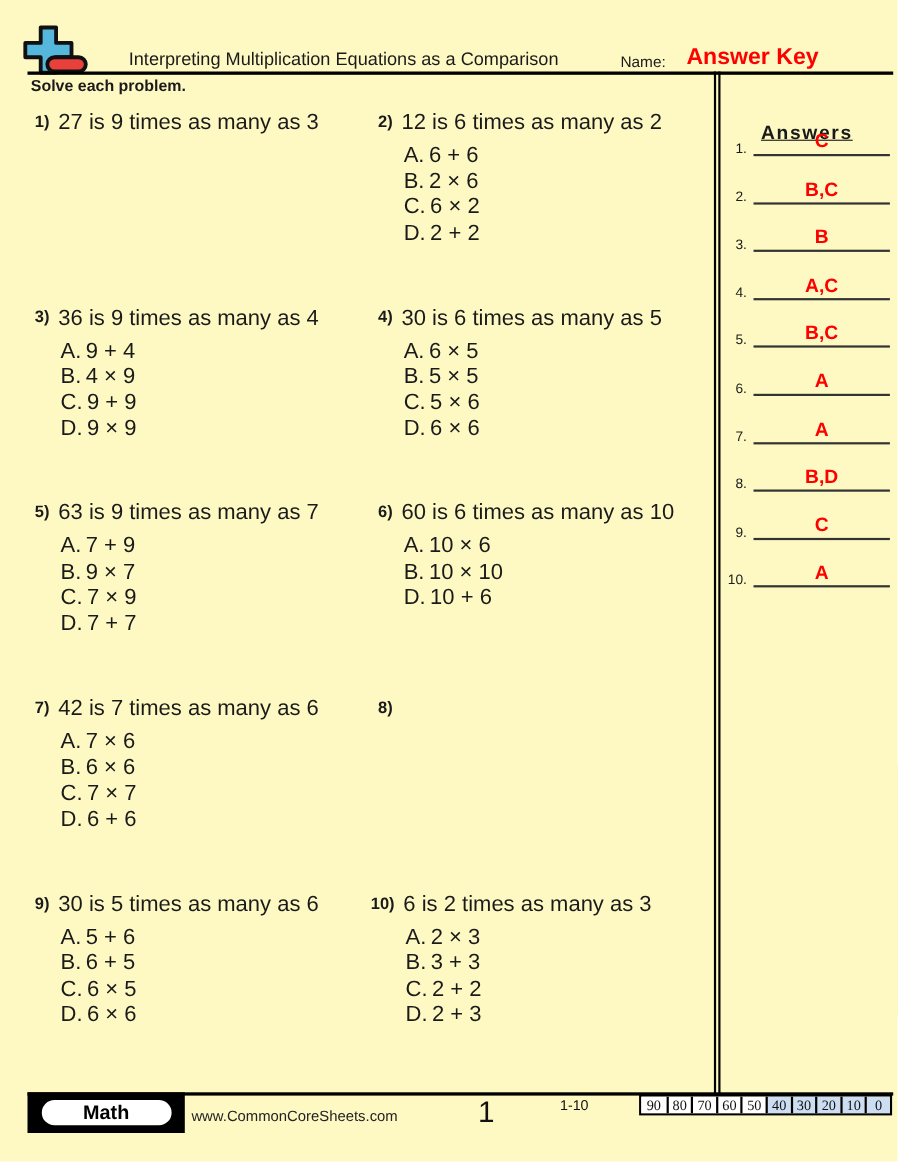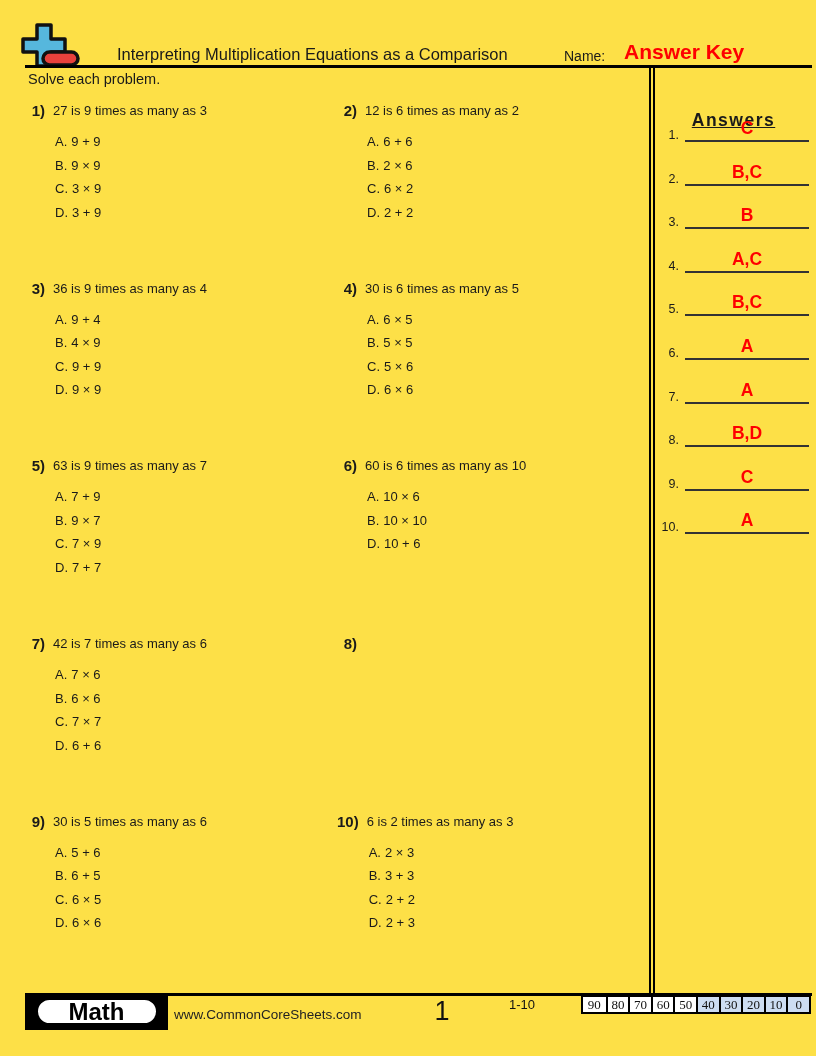--- a/index.html
+++ b/index.html
@@ -4,62 +4,62 @@
 <style>
   :root{
     --accent-red:#fe0000;
     --logo-blue:#56b7dd;
     --logo-red:#e8413c;
     --highlight-blue:#cdddf2;
   }
   *{margin:0;padding:0;box-sizing:border-box;}
   html,body{background:#fff;}
   .page{
-    position:relative;width:816px;height:1056px;margin:0 auto;background:#fde047;
+    position:relative;width:816px;height:1056px;margin:0 auto;background:#fef9c3;
     font-family:"Liberation Sans",sans-serif;color:#1a1a1a;overflow:hidden;
   }
   
   .logo{position:absolute;left:18px;top:12px;width:64px;height:58px;}
   .logo .plus{fill:var(--logo-blue);stroke:#111;stroke-width:3.5;stroke-linejoin:round;}
   .logo .minus{fill:var(--logo-red);stroke:#111;stroke-width:3.5;}
   .worksheet-title{position:absolute;left:117px;top:45px;font-size:16.5px;white-space:nowrap;}
   .name-label{position:absolute;left:564px;top:48px;font-size:14px;}
   .answer-key{position:absolute;left:624px;top:40px;font-size:21px;font-weight:bold;color:var(--accent-red);white-space:nowrap;}
   .header-rule{position:absolute;left:25px;top:65px;width:787px;height:3px;background:#000;}
-  .instruction{position:absolute;left:28px;top:71px;font-size:14.5px;font-weight:normal;}
+  .instruction{position:absolute;left:28px;top:71px;font-size:14.5px;font-weight:bold;}
   
   .v-divider{position:absolute;left:649px;top:65px;width:6px;height:930px;
     border-left:2px solid #000;border-right:2px solid #000;}
   
   .problems-grid{position:absolute;left:25px;top:101px;width:624px;
     display:grid;grid-template-columns:312px 312px;grid-auto-rows:177.7px;}
   .problem{display:flex;align-items:flex-start;}
   .pnum{min-width:20px;flex-shrink:0;text-align:right;margin-right:8px;
     font-weight:bold;font-size:15px;line-height:20px;}
-  .pbody{font-size:13px;}
+  .pbody{font-size:20px;}
   .question{line-height:20px;margin-bottom:9px;white-space:nowrap;}
   .option{line-height:23.5px;margin-left:2px;white-space:nowrap;}
   .opt-letter{margin-right:4px;}
   
   .answers-panel{position:absolute;left:655px;top:0;width:157px;height:995px;}
   .answers-title{margin-top:110px;text-align:center;font-size:17.5px;font-weight:bold;
     text-decoration:underline;letter-spacing:1.5px;}
   .ans-item{position:absolute;left:2px;width:152px;height:28px;
     display:flex;align-items:flex-end;}
   .ans-num{width:22px;flex-shrink:0;text-align:right;margin-right:6px;
     font-size:12.5px;line-height:14px;}
   .ans-line{flex:1;border-bottom:2px solid #333;text-align:center;}
   .ans-val{display:inline-block;color:var(--accent-red);font-weight:bold;
     font-size:17.5px;line-height:20px;padding-bottom:2px;}
   
   .footer-rule{position:absolute;left:25px;top:993px;width:787px;height:3px;background:#000;}
   .math-badge{position:absolute;left:25px;top:993px;width:143px;height:37px;background:#000;
     display:flex;align-items:center;justify-content:center;}
   .math-pill{background:#fff;border:2.5px solid #000;border-radius:16px;width:122px;height:27px;
-    display:flex;align-items:center;justify-content:center;font-weight:bold;font-size:24px;color:#000;}
+    display:flex;align-items:center;justify-content:center;font-weight:bold;font-size:18px;color:#000;}
   .website{position:absolute;left:174px;top:1007px;font-size:13.5px;color:#222;}
   .page-num{position:absolute;left:400px;top:996px;width:84px;text-align:center;font-size:27px;color:#111;}
   .score-strip{position:absolute;right:5px;top:995px;display:flex;align-items:center;gap:40px;}
   .score-label{font-size:13px;margin-right:6px;color:#111;}
   .score-cells{display:flex;border:2px solid #000;height:19px;font-family:Liberation Serif, serif;}
   .score-cell{width:22.6px;display:flex;align-items:center;justify-content:center;
     font-size:13px;border-left:2px solid #000;background:#fff;color:#111;}
   .score-cell:first-child{border-left:none;}
   .score-cell.highlight{background:var(--highlight-blue);}
 </style>
@@ -78,29 +78,20 @@
   <div class="header-rule"></div>
   <div class="instruction">Solve each problem.</div>
 
   <div class="v-divider"></div>
 
   <div class="problems-grid">
   <div class="problem">
     <span class="pnum">1)</span>
     <div class="pbody">
       <div class="question">27 is 9 times as many as 3</div>
-      <div>
-  <div class="option"><span class="opt-letter">A.</span><span>9 + 9</span></div>
-
-  <div class="option"><span class="opt-letter">B.</span><span>9 × 9</span></div>
-
-  <div class="option"><span class="opt-letter">C.</span><span>3 × 9</span></div>
-
-  <div class="option"><span class="opt-letter">D.</span><span>3 + 9</span></div>
-</div>
     </div>
   </div>
 
   <div class="problem">
     <span class="pnum">2)</span>
     <div class="pbody">
       <div class="question">12 is 6 times as many as 2</div>
       <div>
   <div class="option"><span class="opt-letter">A.</span><span>6 + 6</span></div>
 

